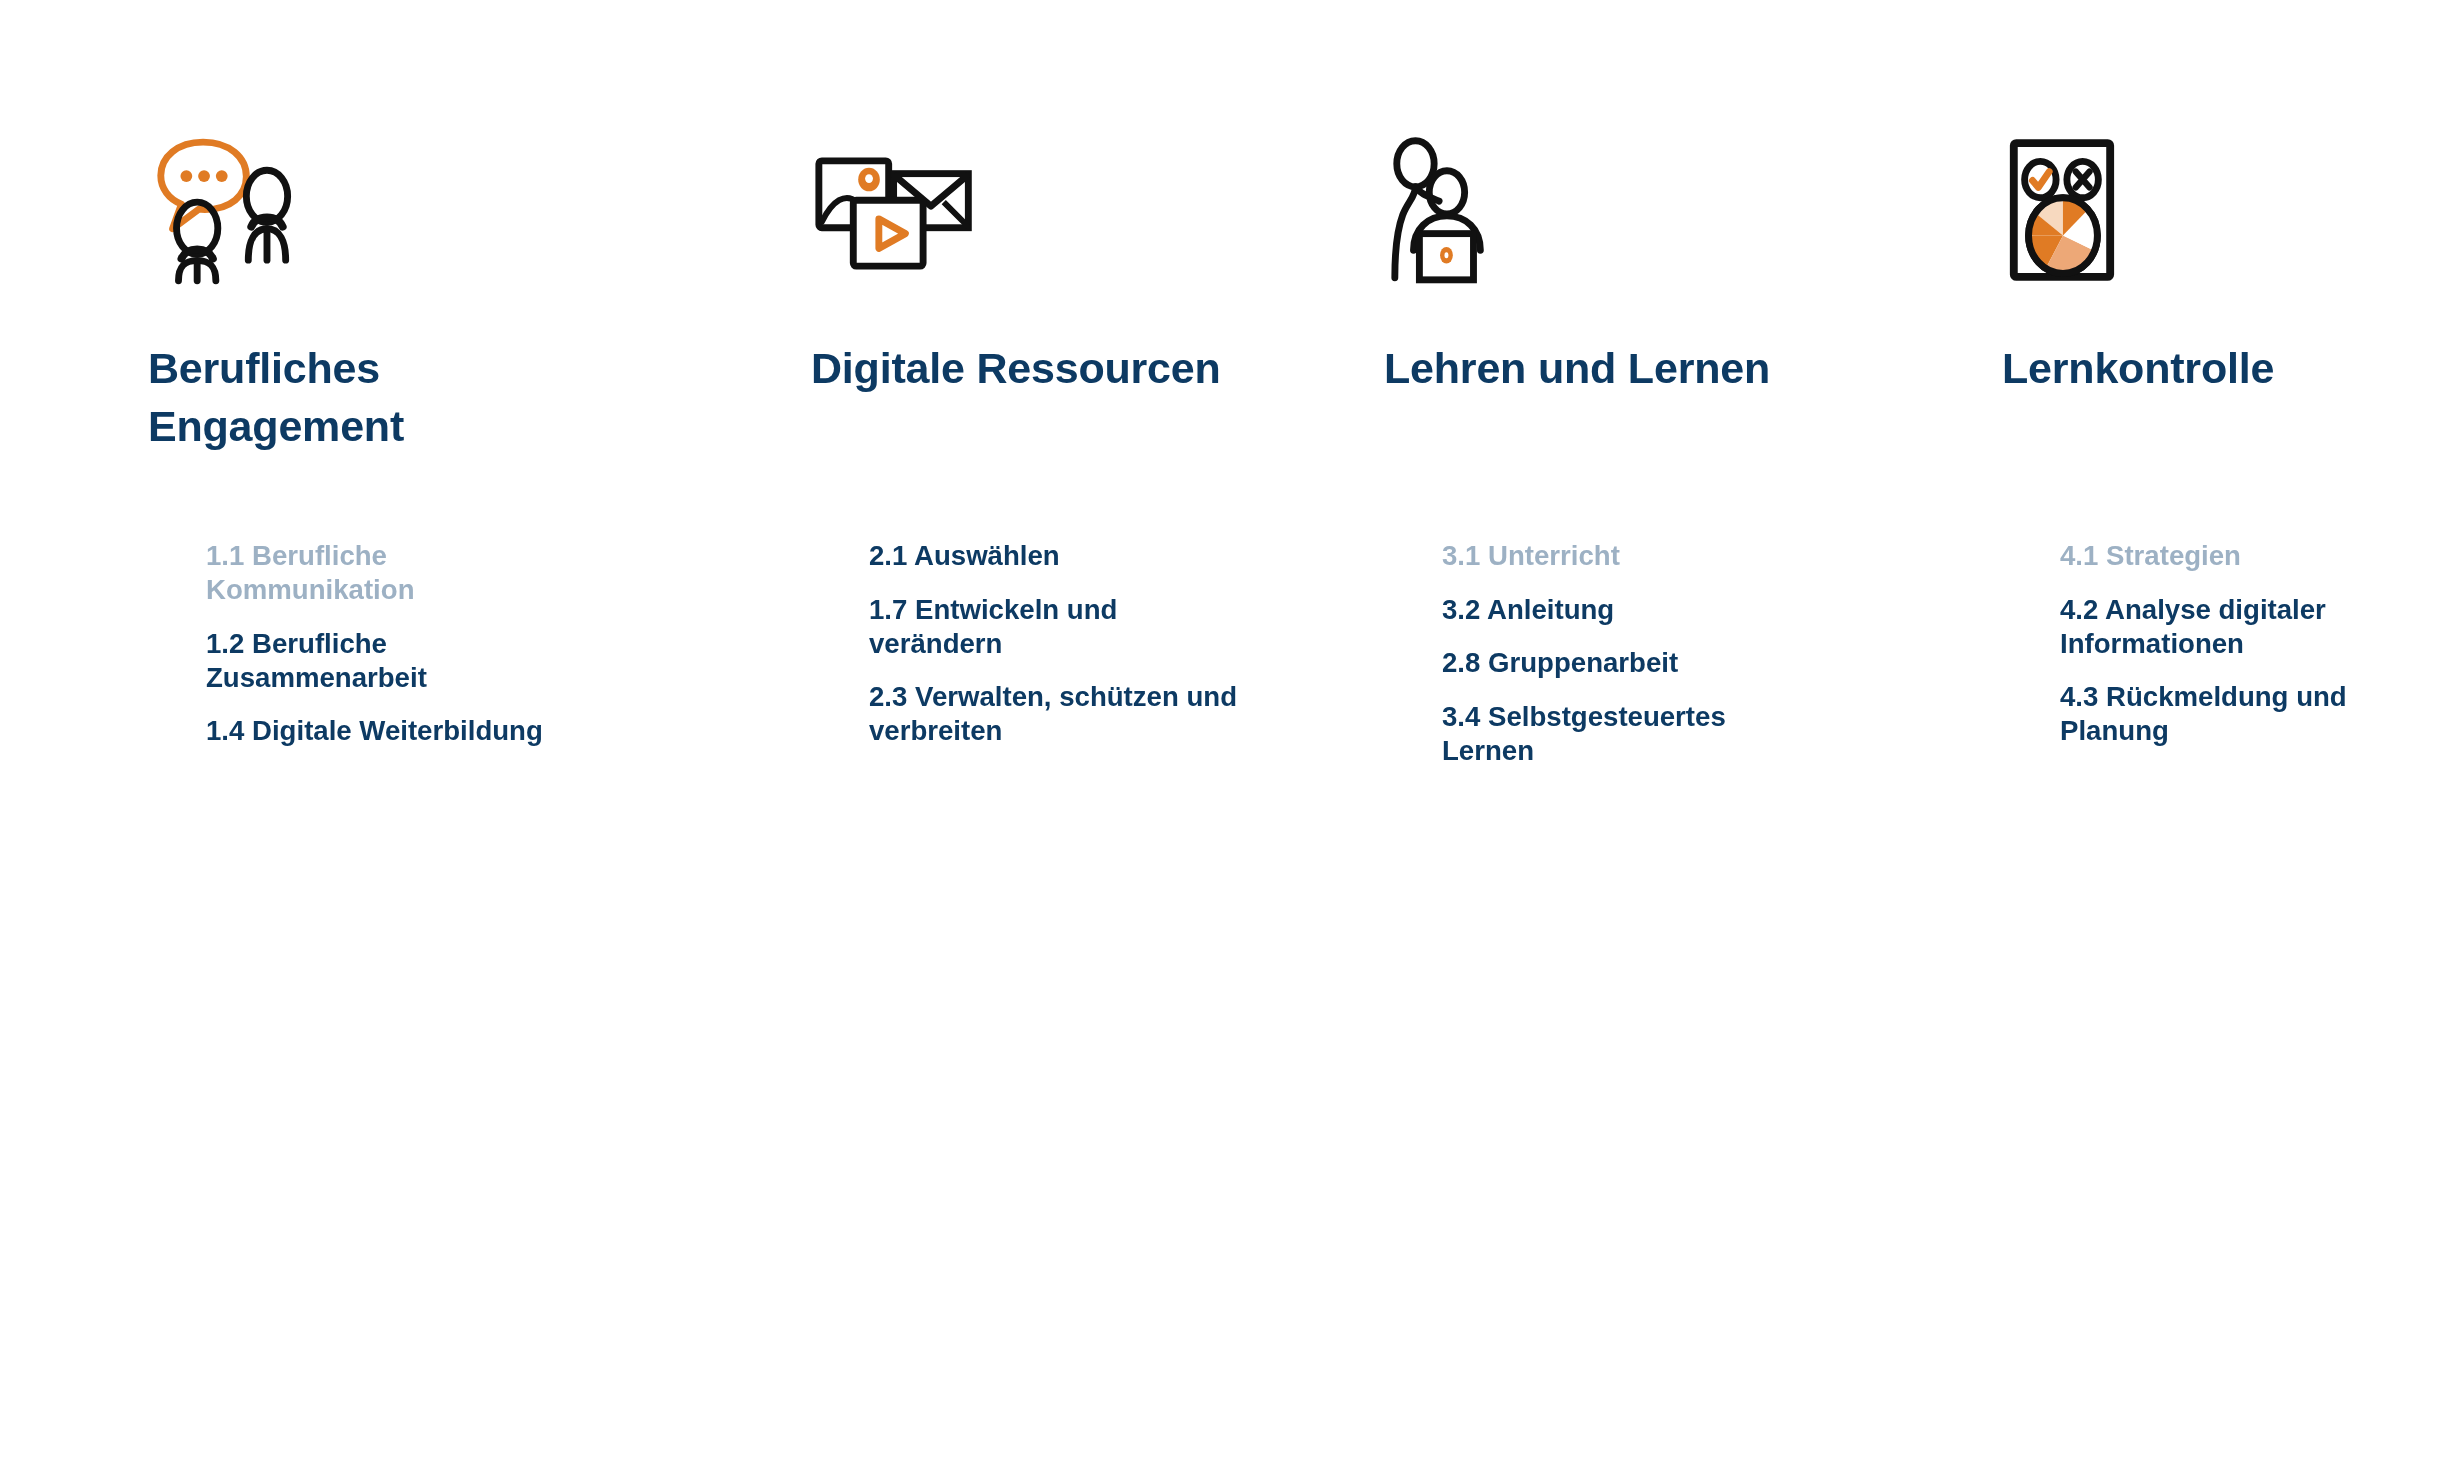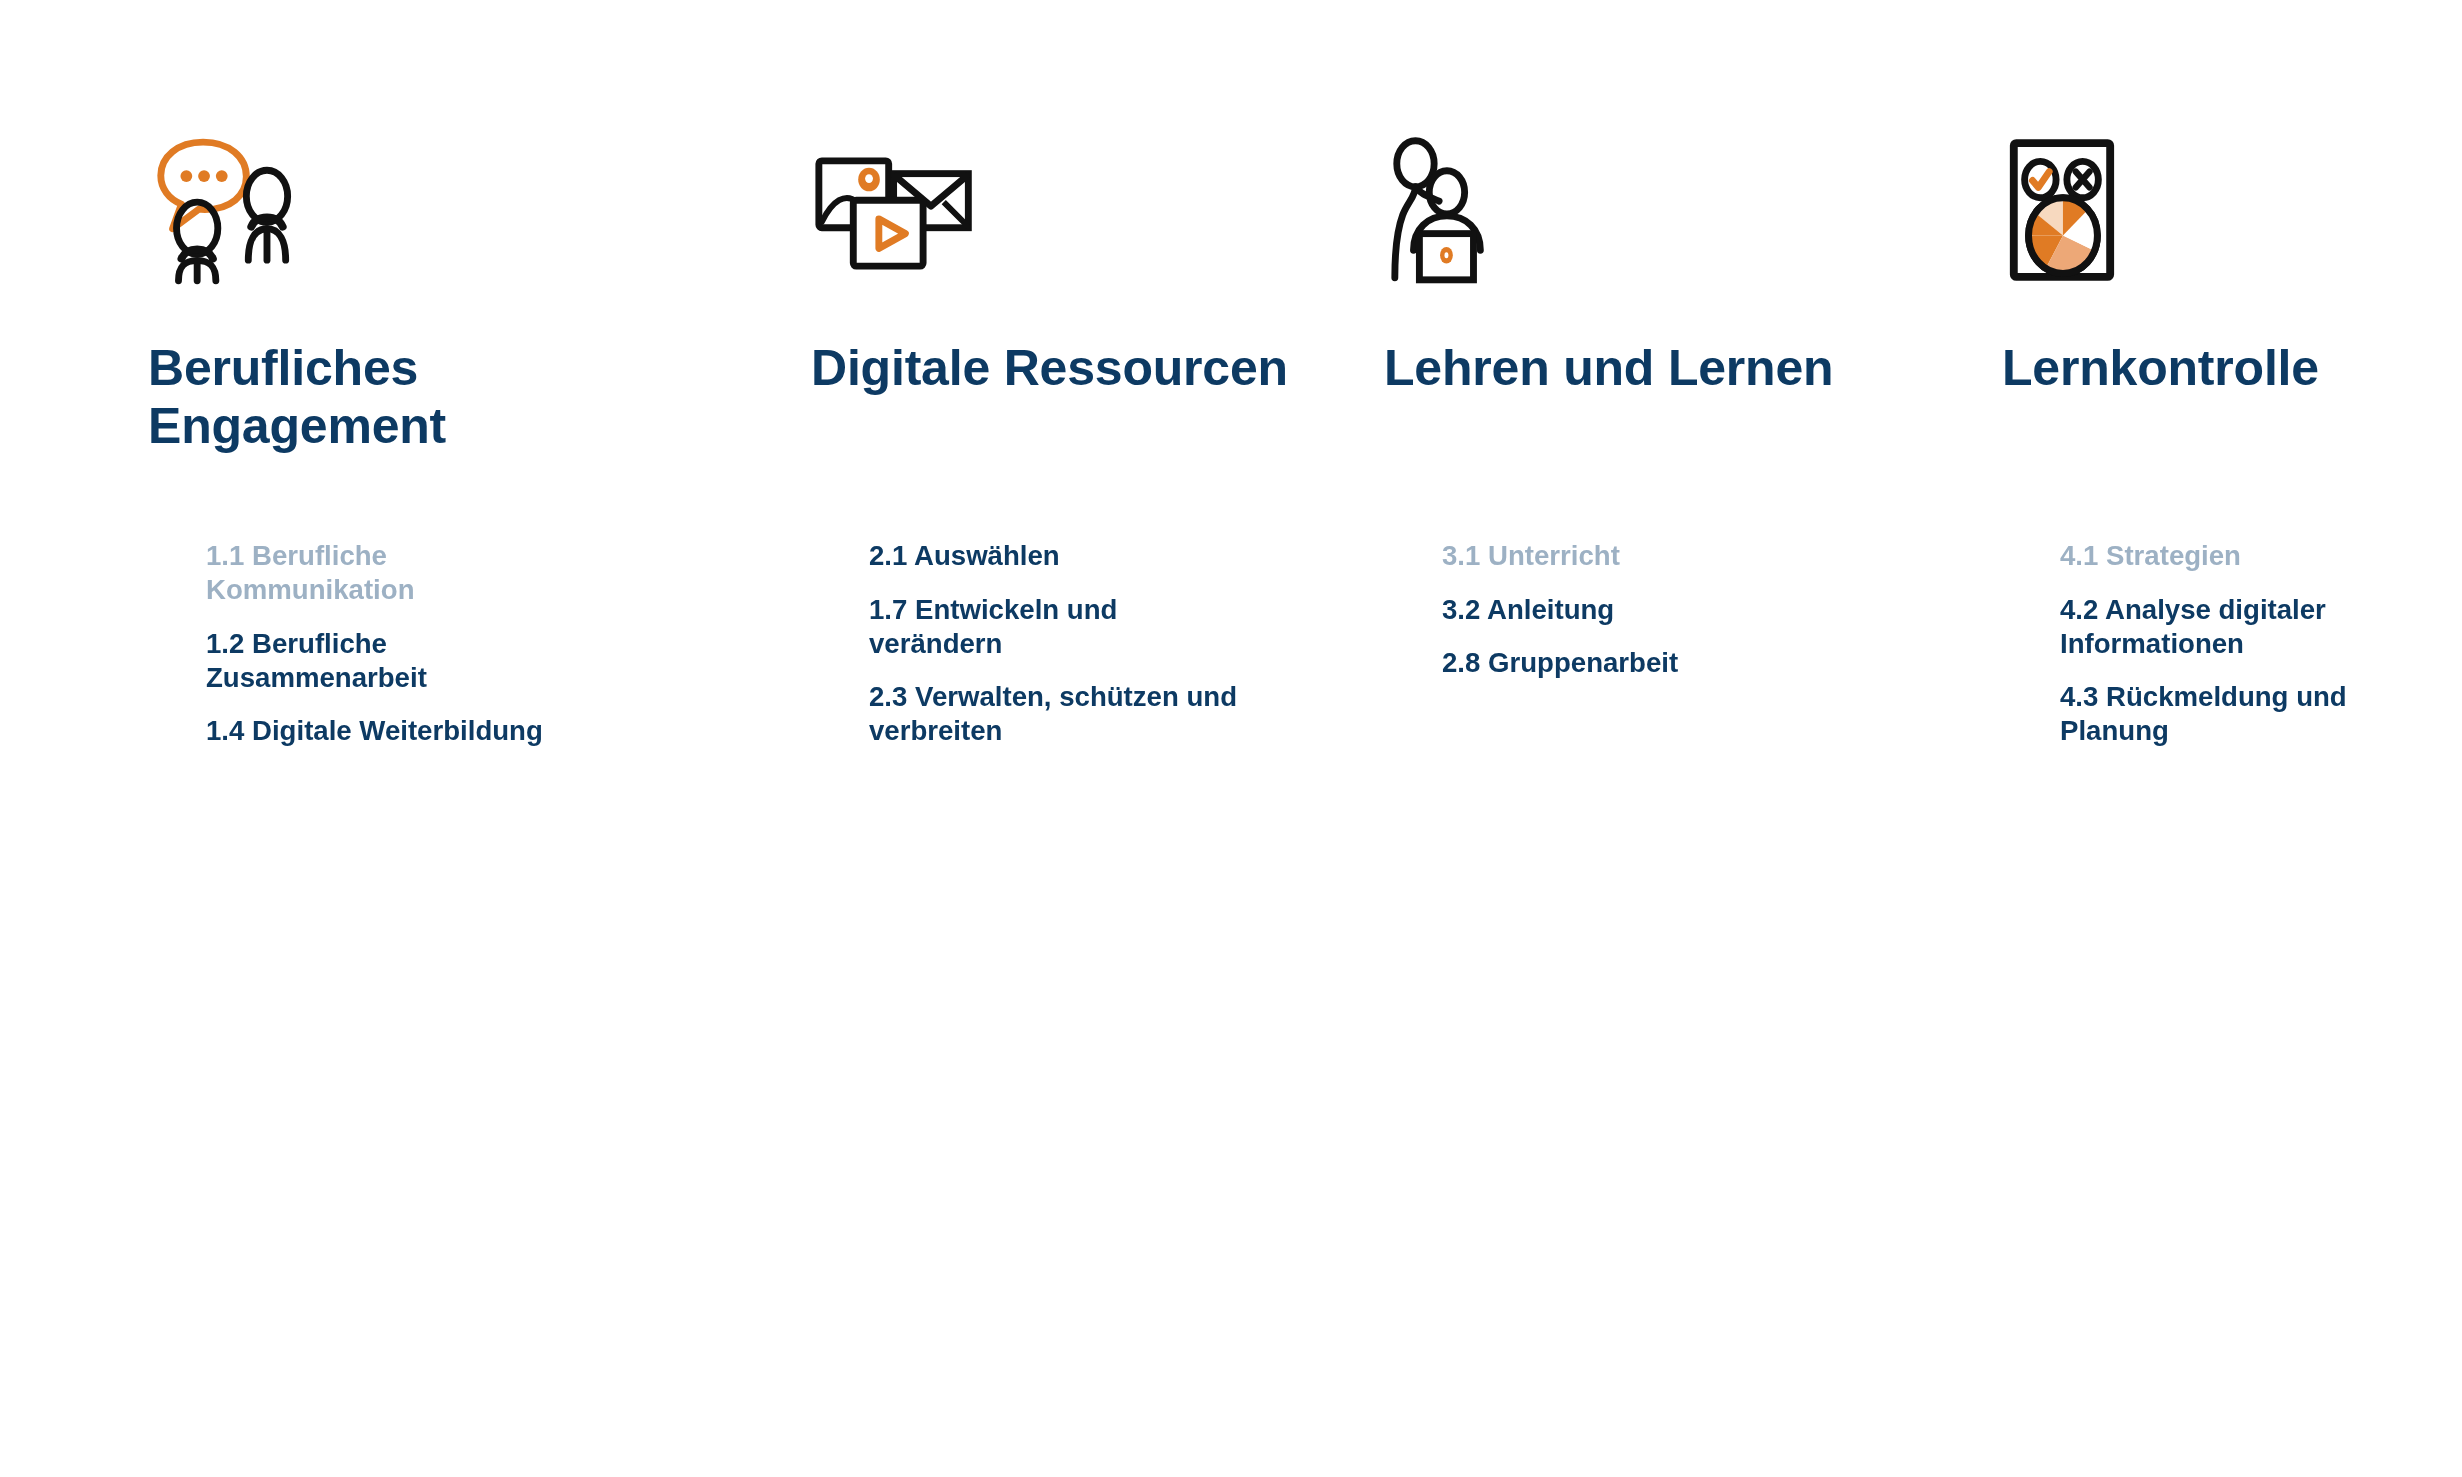--- a/index.html
+++ b/index.html
@@ -47,21 +47,21 @@
     align-items: flex-end;
     justify-content: flex-start;
   }
   .area-icon svg { display: block; }
 
   .area-title {
     position: absolute;
     top: 339px;
     left: 0;
     width: 601px;
-    font-size: 50px;
+    font-size: 43px;
     line-height: 58px;
     font-weight: bold;
     letter-spacing: -0.2px;
     color: #0d3a63;
     white-space: pre-line;
   }
 
   .area-list {
     position: absolute;
     top: 539px;
@@ -148,20 +148,22 @@
         <rect x="72" y="196" width="110" height="94" stroke="#111111" stroke-width="14" fill="#ffffff"></rect>
         <ellipse cx="127" cy="240" rx="13" ry="17" fill="#e07b24"></ellipse>
         <ellipse cx="127" cy="240" rx="4" ry="6" fill="#ffffff"></ellipse>
       </svg>
     </div>
     <div class="area-title">Lehren und Lernen</div>
     <div class="area-list">
       <div class="comp-item muted">3.1 Unterricht</div>
       <div class="comp-item">3.2 Anleitung</div>
       <div class="comp-item">2.8 Gruppenarbeit</div>
+      <div class="comp-item">3.4 Selbstgesteuertes
+Lernen</div>
     </div>
   </div>
 
   <div class="area c3">
     <div class="area-icon">
       <svg width="177" height="148" viewBox="0 0 360 300" fill="none" xmlns="http://www.w3.org/2000/svg">
         <rect x="24" y="12" width="196" height="272" rx="5" stroke="#111111" stroke-width="16" fill="#ffffff"></rect>
         <ellipse cx="78" cy="86" rx="32" ry="37" stroke="#111111" stroke-width="14" fill="none"></ellipse>
         <path d="M62 88 L74 102 L96 70" stroke="#e07b24" stroke-width="14" stroke-linecap="round" stroke-linejoin="round" fill="none"></path>
         <ellipse cx="164" cy="86" rx="32" ry="37" stroke="#111111" stroke-width="14" fill="none"></ellipse>

